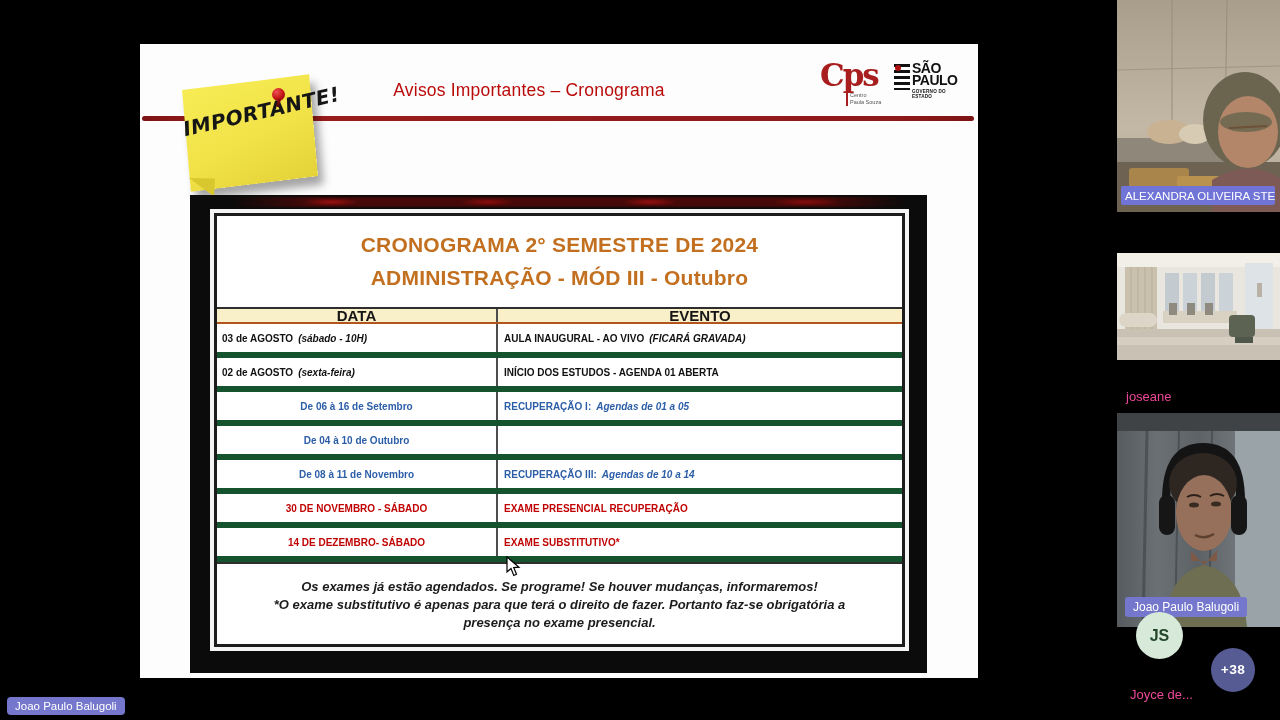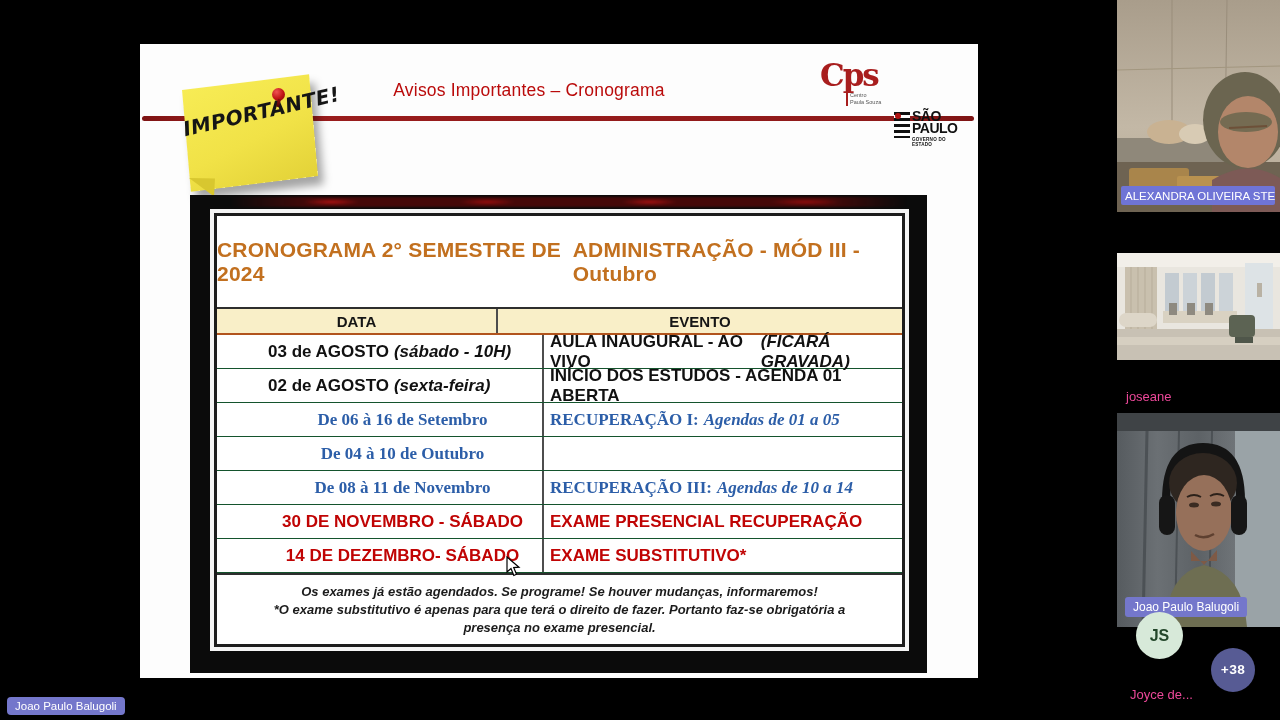--- a/index.html
+++ b/index.html
@@ -15,21 +15,21 @@
   .red-rule { position:absolute; left:2px; top:72px; width:832px; height:5px;
               background:linear-gradient(90deg,#7e1414,#9b1d1d 10%,#8f1a1a 90%,#7e1414);
               border-radius:3px; }
 
   
   .cps-logo { position:absolute; right:96px; top:16px; width:62px; height:50px; }
   .cps-mark { font-size:31px; font-weight:bold; color:#a81e1e; letter-spacing:-2px;
               font-family:"DejaVu Serif", serif; line-height:1; }
   .cps-sub { position:absolute; left:26px; top:32px; font-size:5.5px; color:#555;
              border-left:2px solid #a81e1e; padding-left:2px; line-height:1.3; }
-  .sp-logo { position:absolute; right:14px; top:18px; width:70px; height:46px; display:flex;margin-top:48px; }
+  .sp-logo { position:absolute; right:14px; top:18px; width:70px; height:46px; display:flex; }
   .sp-flag { width:17px; height:26px; margin-top:2px;
              background:repeating-linear-gradient(180deg,#111 0 3px,#fff 3px 6px);
              position:relative; }
   .sp-flag::after { content:""; position:absolute; left:1px; top:1px; width:6px; height:6px;
                     background:#b01212; border-radius:50%; }
   .sp-text { margin-left:2px; color:#111; }
   .sp-main { font-size:14px; font-weight:900; line-height:0.88; letter-spacing:-0.5px; }
   .sp-sub { font-size:4.6px; font-weight:bold; margin-top:2px; letter-spacing:0.2px; }
 
   
@@ -61,36 +61,36 @@
              radial-gradient(ellipse 40px 5px at 38% 50%, rgba(190,15,15,.7), transparent 70%),
              radial-gradient(ellipse 40px 5px at 62% 50%, rgba(200,20,20,.75), transparent 70%),
              radial-gradient(ellipse 50px 5px at 85% 50%, rgba(180,15,15,.7), transparent 70%),
              linear-gradient(90deg, transparent, rgba(120,8,8,.55) 12%, rgba(120,8,8,.55) 88%, transparent);
            filter:blur(1px); }
   .table { position:absolute; left:24px; top:18px; width:691px; height:434px;
            background:#fff; border:3px solid #1c1c1c;
            box-shadow:0 0 0 4px #f4f4f4; display:flex; flex-direction:column;
            font-family:"Liberation Sans", sans-serif; }
   .t-title { height:93px; border-bottom:2px solid #2e2e2e; display:flex;
-             flex-direction:row; justify-content:center; align-items:center; gap:9px;
+             flex-direction:column; justify-content:center; align-items:center; gap:9px;
              color:#c2701f; font-weight:bold; font-size:21px; letter-spacing:0.2px; }
-  .t-head { height:26px; background:#f9efc8; border-bottom:2px solid #b2541d;
+  .t-head { height:15px; background:#f9efc8; border-bottom:2px solid #b2541d;
             display:flex; font-weight:bold; font-size:15px; color:#151515; }
   .t-head .c1, .t-head .c2 { display:flex; align-items:center; justify-content:center; }
   .c1 { width:281px; border-right:2px solid #4d4d4d; }
   .c2 { flex:1; }
-  .trow { height:34px; display:flex; border-bottom:1px solid #14532d;
-          font-size:17px; font-weight:bold;padding-left:46px; }
+  .trow { height:34px; display:flex; border-bottom:6px solid #14532d;
+          font-size:10px; font-weight:bold; }
   .trow:last-of-type { border-bottom:none; }
   .trow .c1 { display:flex; align-items:center; }
   .trow .c2 { display:flex; align-items:center; padding-left:6px; gap:5px; }
   .left-al { justify-content:flex-start; padding-left:5px; gap:5px; }
   .cent-al { justify-content:center; gap:5px; }
   .row-black { color:#111; }
-  .row-blue { color:#2c5ea8;font-family:Liberation Serif, serif; }
+  .row-blue { color:#2c5ea8; }
   .row-red { color:#c00404; }
   .it { font-style:italic; }
   .t-foot { flex:1; border-top:2px solid #2e2e2e; display:flex; flex-direction:column;
             justify-content:center; align-items:center; gap:3px;
             font-size:13px; font-weight:bold; font-style:italic; color:#1c1c1c; }
 
   
   .tile { position:absolute; left:1117px; width:163px; overflow:hidden; background:#000; }
   .tile svg { display:block; }
   .name-band { position:absolute; left:4px; right:5px; bottom:7px; height:19px;

